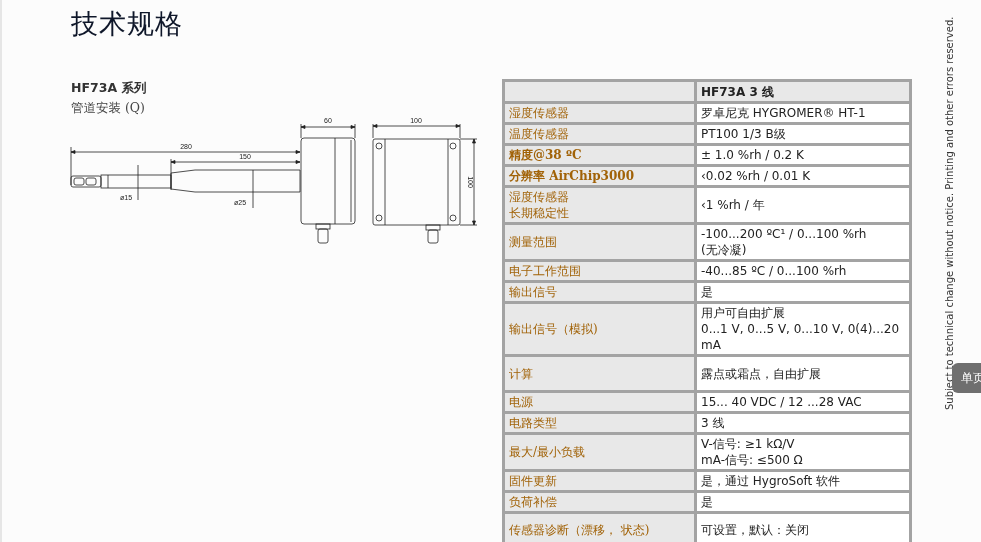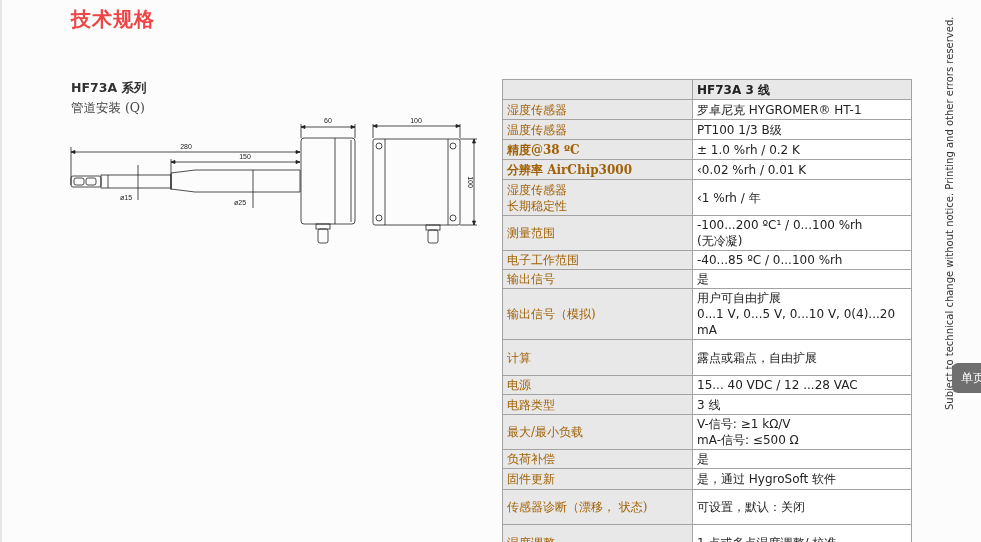--- a/index.html
+++ b/index.html
@@ -4,32 +4,32 @@
 <style>
   html, body { margin: 0; padding: 0; }
   body {
     width: 981px; height: 542px; overflow: hidden; position: relative;
     background: #fcfcfc;
     font-family: "DejaVu Sans", "Liberation Sans", sans-serif;
   }
   .left-edge { position: absolute; left: 0; top: 0; width: 2px; height: 542px; background: #e6e6e6; }
   .page-title {
     position: absolute; left: 71px; top: 6px;
-    color: #ef4444; font-size: 20px; font-family: "DejaVu Serif", serif; font-weight: bold;
+    color: #0f172a; font-size: 27px; font-family: "DejaVu Serif", serif; font-weight: normal;
     letter-spacing: 1px;
   }
   .series-title { position: absolute; left: 71px; top: 80px; font-size: 12.5px; font-weight: bold; color: #333; }
   .mount-label { position: absolute; left: 71px; top: 100px; font-size: 12.5px; color: #444; font-family: "DejaVu Serif", serif; }
   .drawing { position: absolute; left: 60px; top: 110px; width: 420px; height: 140px; }
   .spec-table {
     position: absolute; left: 502px; top: 79px; width: 410px;
     border-collapse: collapse; font-size: 12px; color: #222;
   }
   .spec-table td, .spec-table th {
-    border: 1px solid #a3a3a3; padding: 1px 4px; vertical-align: middle; line-height: 16px;
+    border: 3px solid #a3a3a3; padding: 1px 4px; vertical-align: middle; line-height: 16px;
   }
   .spec-table th { background: #e8e8e8; text-align: left; font-weight: bold; height: 17px; }
   .spec-table td.label { background: #e8e8e8; width: 181px; font-family: "DejaVu Serif", serif; color: #a16207; }
   .spec-table td.value { background: #ffffff; }
   .side-note {
     position: absolute; left: 944px; top: 410px;
     transform-origin: left top; transform: rotate(-90deg);
     white-space: nowrap; font-size: 10px; color: #333;
   }
   .side-tab {
@@ -176,28 +176,28 @@
     <td class="label">电路类型</td>
     <td class="value">3 线</td>
   </tr>
   <tr style="height:34px">
     <td class="label">最大/最小负载</td>
     <td class="value">
       <div>V-信号: ≥1 kΩ/V</div>
       <div>mA-信号: ≤500 Ω</div>
     </td>
   </tr>
+  <tr style="height:21px">
+    <td class="label">固件更新</td>
+    <td class="value">是，通过 HygroSoft 软件</td>
+  </tr>
   <tr style="height:19px">
     <td class="label">负荷补偿</td>
     <td class="value">是</td>
   </tr>
-  <tr style="height:21px">
-    <td class="label">固件更新</td>
-    <td class="value">是，通过 HygroSoft 软件</td>
-  </tr>
   <tr style="height:35px">
     <td class="label">传感器诊断（漂移， 状态)</td>
     <td class="value">可设置，默认：关闭</td>
   </tr>
   <tr style="height:36px">
     <td class="label">湿度调整</td>
     <td class="value">1 点或多点湿度调整/ 校准</td>
   </tr>
 </tbody>
   </table>

